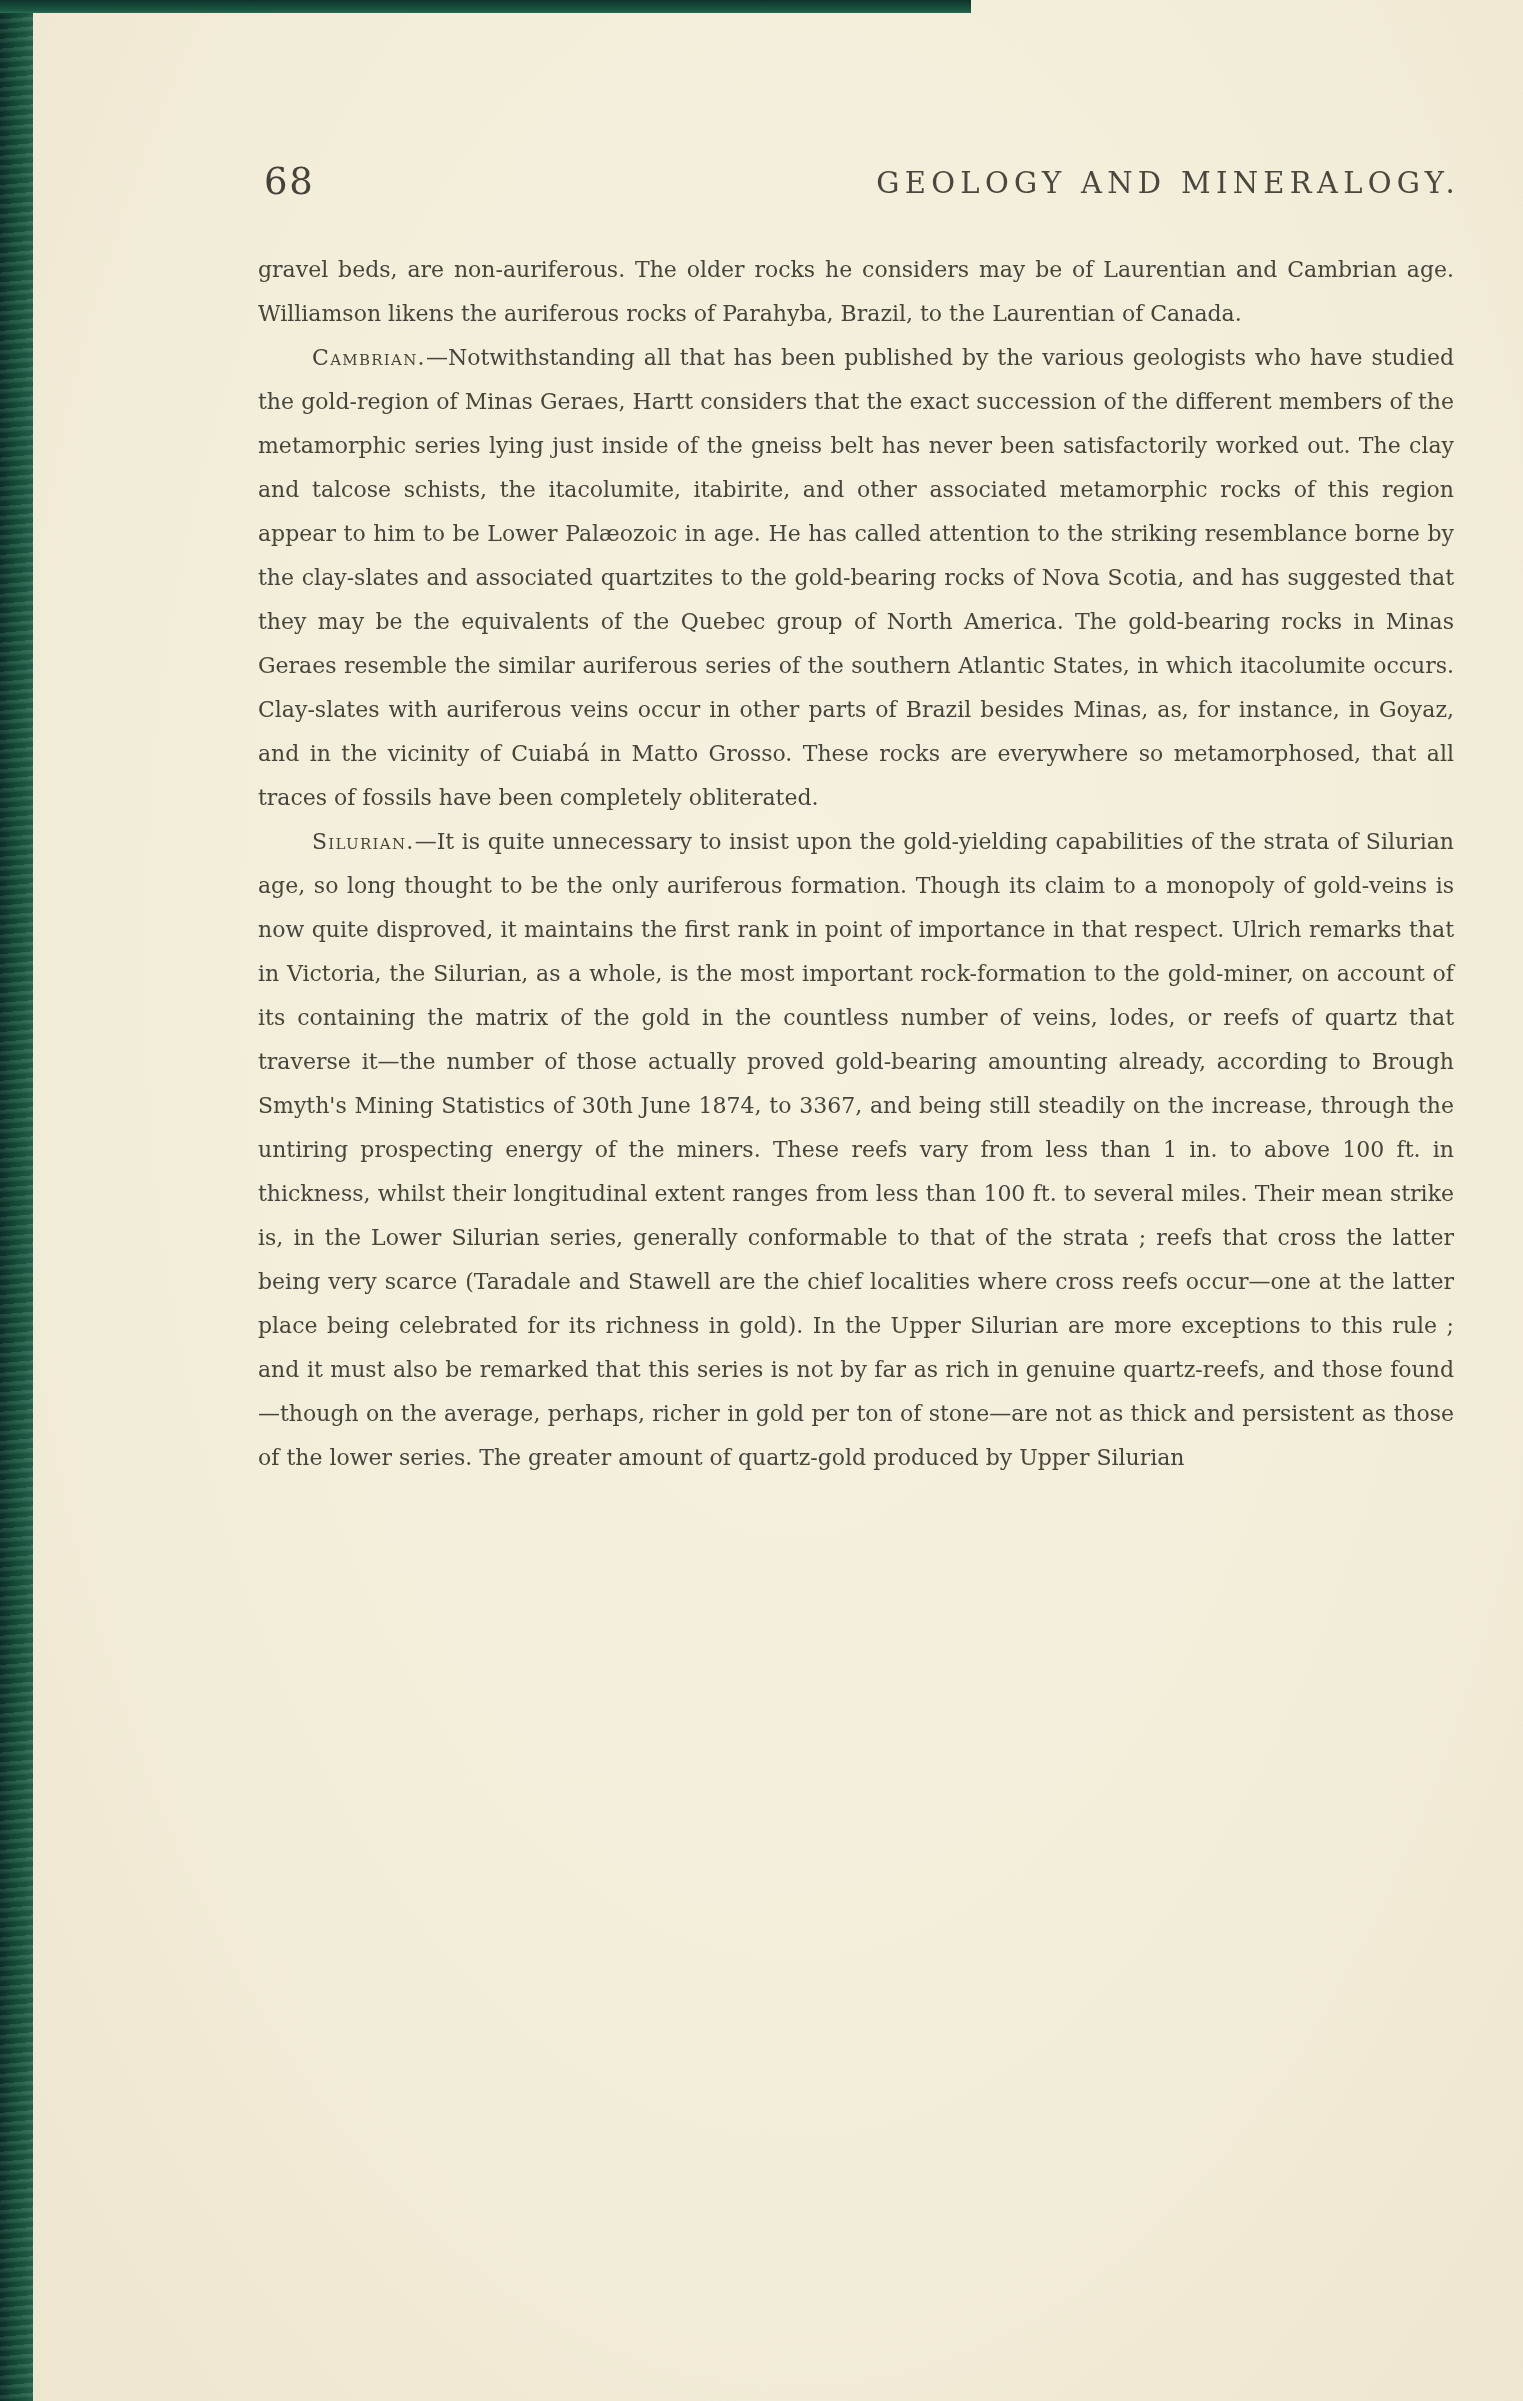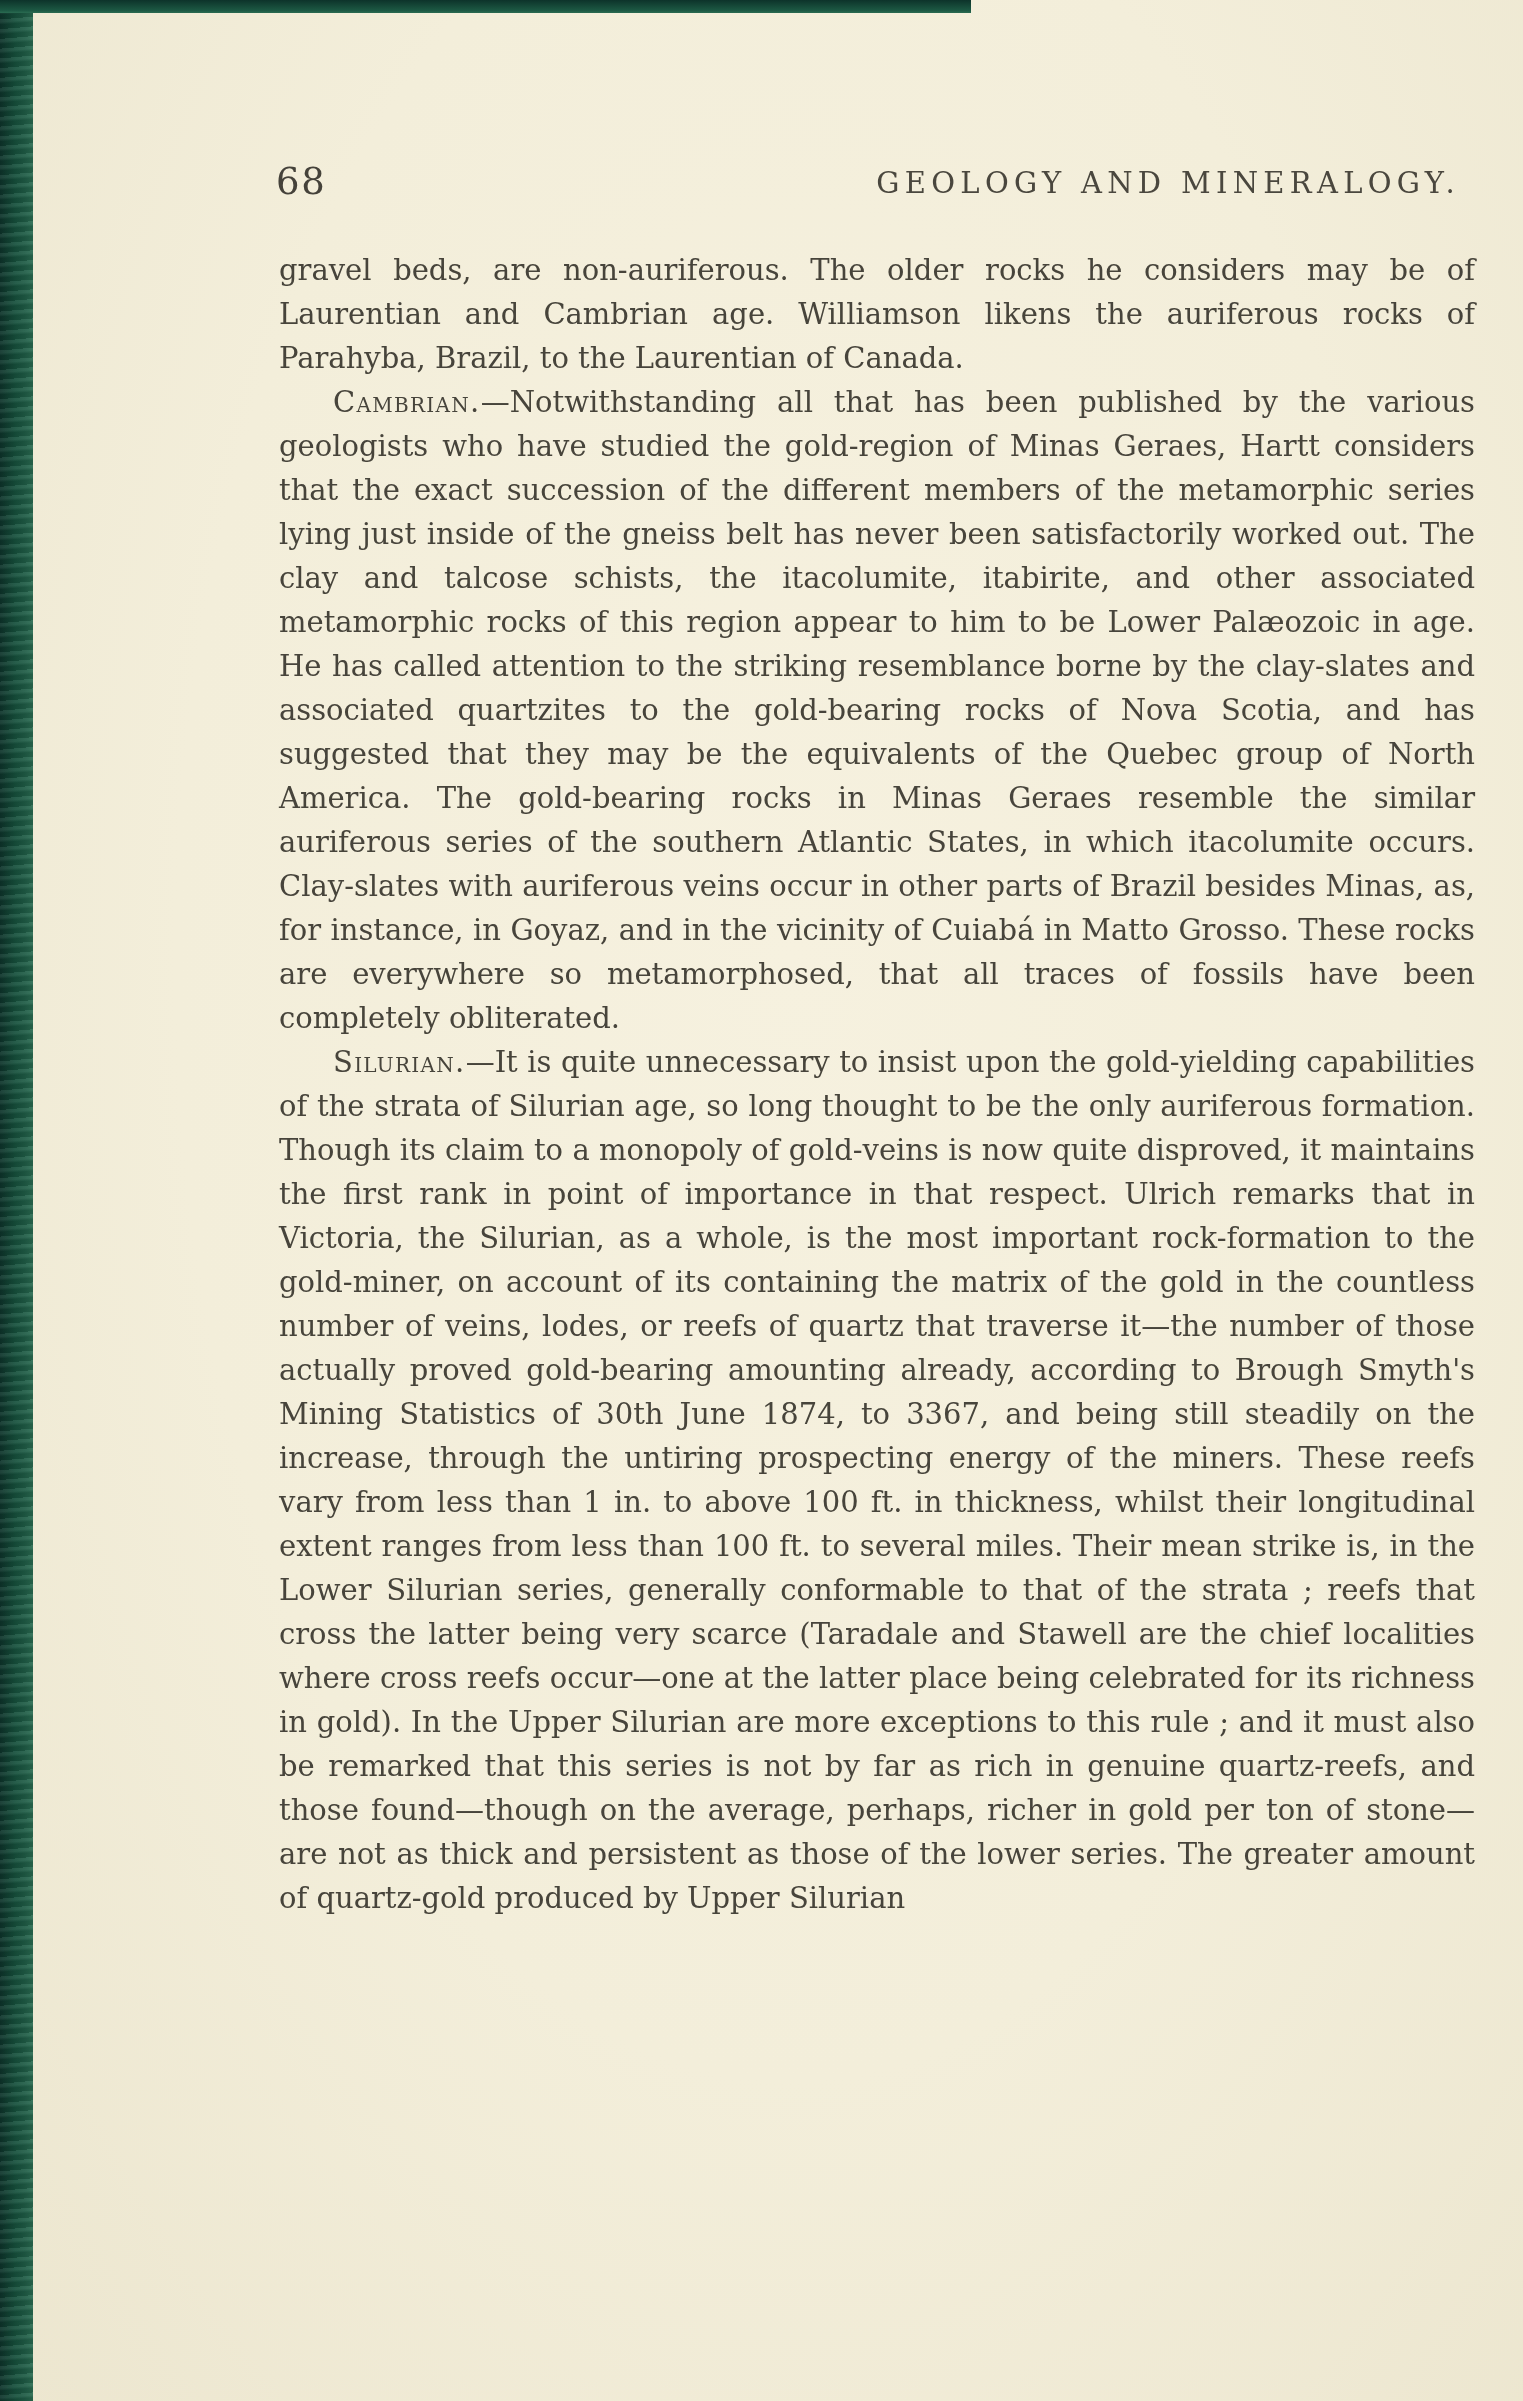--- a/index.html
+++ b/index.html
@@ -50,39 +50,38 @@
     width: 1196px;
     height: 53px;
   }
   .page-number {
     position: absolute;
     left: 0;
     top: 0;
     font-size: 37px;
     letter-spacing: 1.8px;
     color: #45423a;
-    margin-left: 12px;
   }
   .running-header {
     position: absolute;
     left: 0;
     right: 0;
     top: 6.1px;
     text-align: right;
     font-size: 29px;
     letter-spacing: 5.3px;
     color: #4a473e;
     white-space: nowrap;
   }
   .text-block {
     position: absolute;
-    left: 279px;
+    left: 258px;
     top: 248px;
     width: 1196px;
-    font-size: 29px;
+    font-size: 22px;
     line-height: 44px;
     text-align: justify;
     color: #47443b;
   }
   .text-block p {
     margin: 0;
     padding: 0;
   }
   .text-block p.indented {
     text-indent: 54px;

